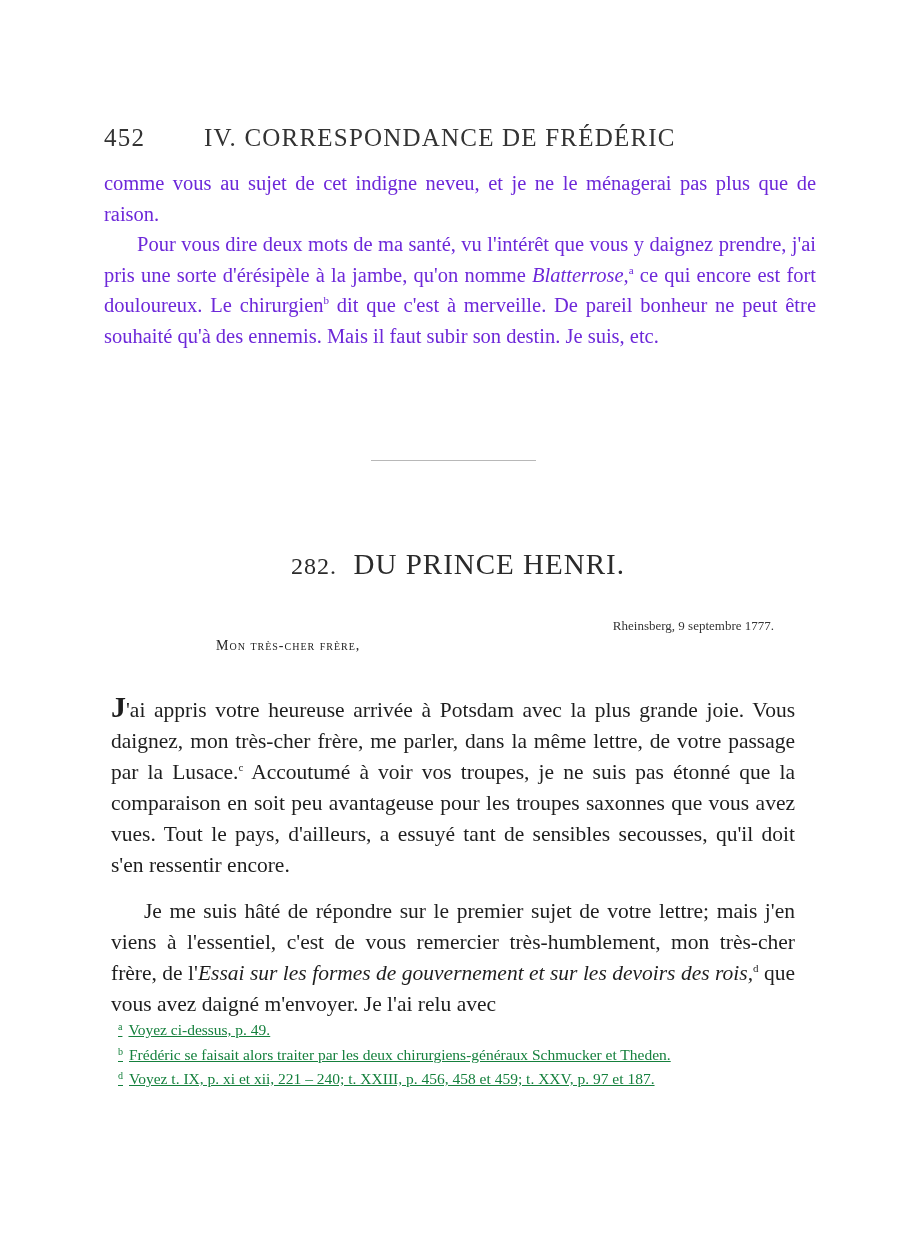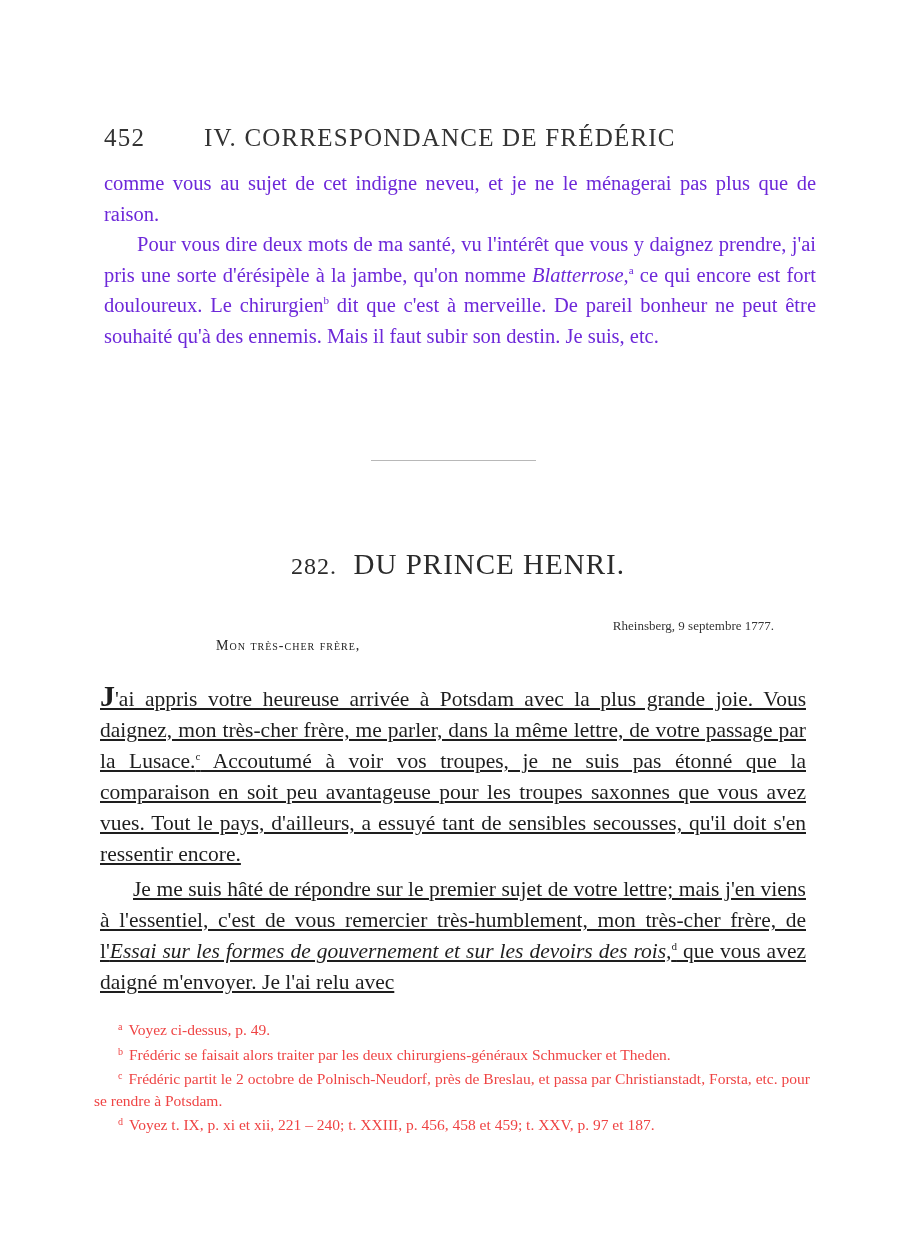--- a/index.html
+++ b/index.html
@@ -34,25 +34,25 @@
     position: absolute; right: 134px; top: 618px; font-size: 13px; color: #333;
   }
   .salutation {
     position: absolute; left: 208px; top: 638px; font-size: 14px; color: #222;
     font-variant: small-caps; letter-spacing: 1px;
   }
   .body2 {
     position: absolute; left: 88px; top: 676px; width: 714px;
     font-size: 21.5px; line-height: 31px; text-align: justify; color: #1e1e1e;
   }
-  .body2 p { margin: 4px; text-decoration: underline; }
+  .body2 p { margin: 15px; }
   .dropcap { font-size: 30px; font-weight: bold; }
   .footnotes {
     position: absolute; left: 86px; top: 1016px; width: 716px;
-    font-size: 15.5px; line-height: 21.5px; color: #ef4444; text-align: justify;
+    font-size: 15.5px; line-height: 21.5px; color: #15803d; text-align: justify; text-decoration: underline;
   }
   .footnotes p { margin: 0; }
   .fn-indent { text-indent: 24px; }
   .fmark { font-size: 10px; vertical-align: 5px; margin-right: 6px; }
 </style>
 </head>
 <body>
 
 <div class="page">
 
@@ -75,17 +75,16 @@
   <div class="salutation">Mon très-cher frère,</div>
 
   <div class="body2">
     <p><span class="dropcap">J</span><span>'ai appris votre heureuse arrivée à Potsdam avec la plus grande joie. Vous daignez, mon très-cher frère, me parler, dans la même lettre, de votre passage par la Lusace.</span><sup>c</sup><span> Accoutumé à voir vos troupes, je ne suis pas étonné que la comparaison en soit peu avantageuse pour les troupes saxonnes que vous avez vues. Tout le pays, d'ailleurs, a essuyé tant de sensibles secousses, qu'il doit s'en ressentir encore.</span></p>
     <p class="indent"><span>Je me suis hâté de répondre sur le premier sujet de votre lettre; mais j'en viens à l'essentiel, c'est de vous remercier très-humblement, mon très-cher frère, de l'</span><i>Essai sur les formes de gouvernement et sur les devoirs des rois,</i><sup>d</sup><span> que vous avez daigné m'envoyer. Je l'ai relu avec</span></p>
   </div>
 
   <div class="footnotes">
     <p class="fn-indent"><span class="fmark">a</span><span>Voyez ci-dessus, p. 49.</span></p>
     <p class="fn-indent"><span class="fmark">b</span><span>Frédéric se faisait alors traiter par les deux chirurgiens-généraux Schmucker et Theden.</span></p>
-    <p class="fn-indent"><span class="fmark">c</span><span>Frédéric partit le 2 octobre de Polnisch-Neudorf, près de Breslau, et passa par Christianstadt, Forsta, etc. pour se rendre à Potsdam.</span></p>
     <p class="fn-indent"><span class="fmark">d</span><span>Voyez t. IX, p. xi et xii, 221 – 240; t. XXIII, p. 456, 458 et 459; t. XXV, p. 97 et 187.</span></p>
   </div>
 
 </div>
 
 </body></html>

